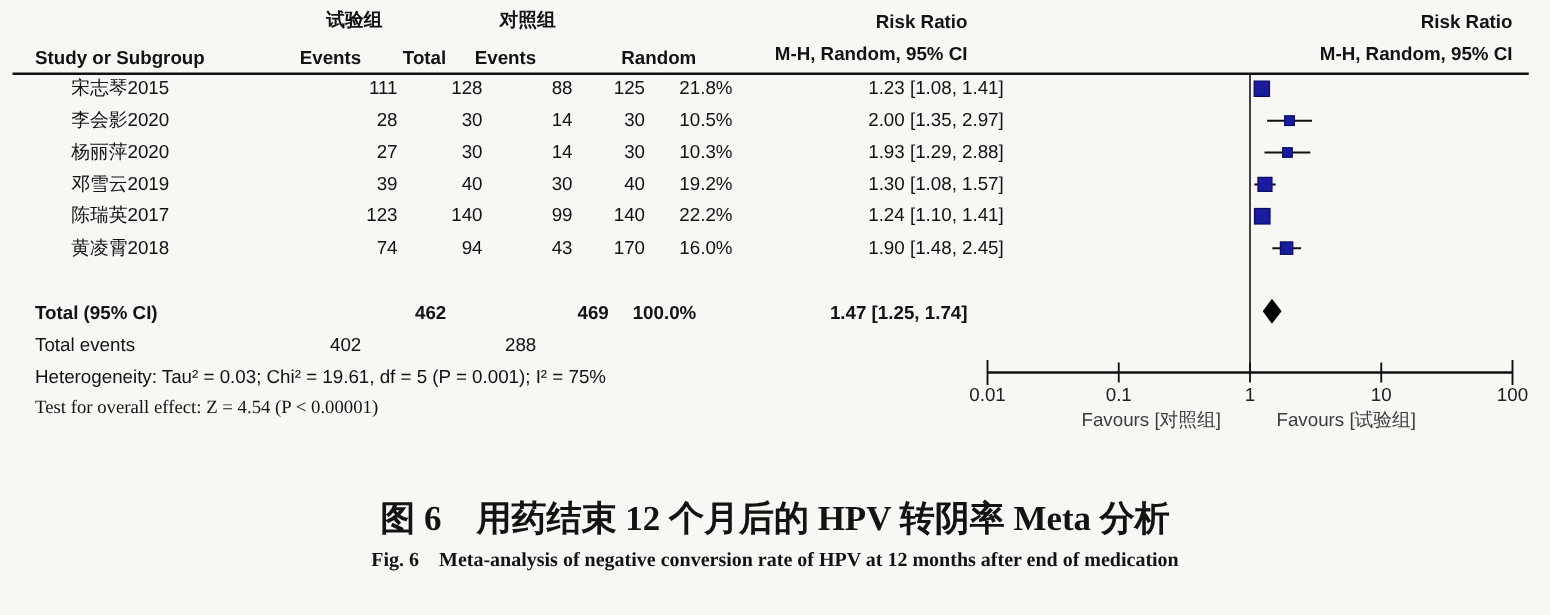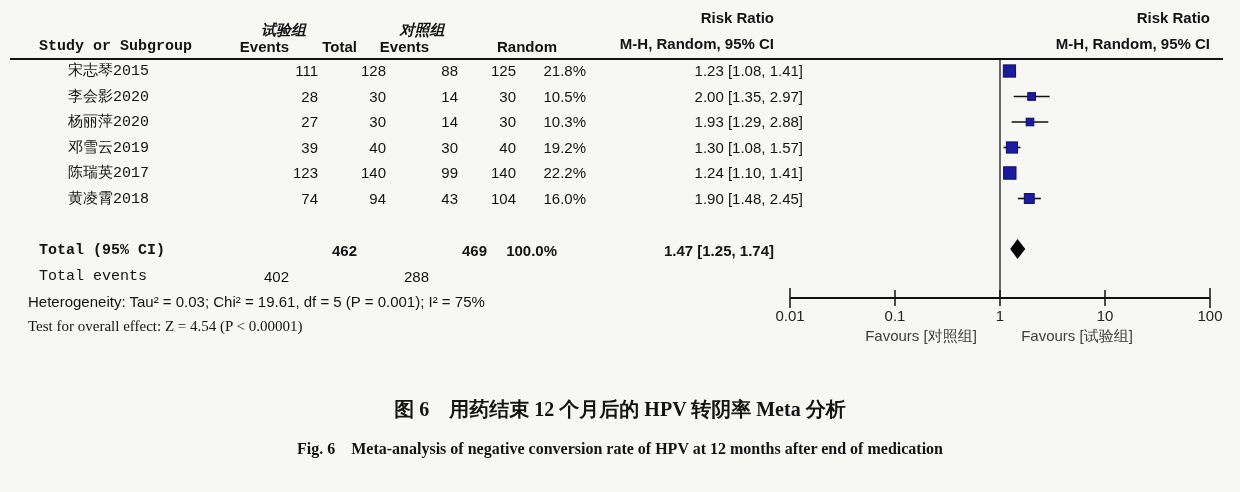--- a/index.html
+++ b/index.html
@@ -9,44 +9,44 @@
     font-family:"Liberation Sans","DejaVu Sans",sans-serif;
     font-size:15px;
   }
   .bold{font-weight:bold;}
   
   .grid{
     position:absolute;left:0;display:grid;
     grid-template-columns:210px 79px 68px 72px 58px 70px 217px;
   }
   .cell{display:flex;align-items:center;justify-content:flex-end;white-space:nowrap;}
-  .cell.study{justify-content:flex-start;padding-left:39px;font-family:Liberation Mono, monospace;}
+  .cell.study{justify-content:flex-start;padding-left:28px;}
   #header-grid{top:34px;grid-template-rows:24px;}
   #rows-grid{top:58px;grid-template-rows:repeat(6,25.5px);margin-left:29px;}
   #total-grid{top:240px;grid-template-rows:20px;}
   #totalevents-grid{top:266px;grid-template-rows:20px;}
   .rule{position:absolute;left:10px;top:57.5px;width:1213px;height:2.5px;background:#121212;}
-  .grouphdr{position:absolute;top:20px;height:20px;line-height:20px;font-weight:bold;text-align:center;font-style:italic;}
+  .grouphdr{position:absolute;top:7px;height:20px;line-height:20px;font-weight:bold;text-align:center;}
   #grp-exp{left:210px;width:147px;}
   #grp-ctl{left:357px;width:130px;}
   .plothdr{position:absolute;height:20px;line-height:20px;font-weight:bold;text-align:right;}
   #tbl-rr-1{left:557px;top:8px;width:217px;}
   #tbl-rr-2{left:557px;top:34px;width:217px;}
   #plot-rr-1{left:790px;top:8px;width:420px;}
   #plot-rr-2{left:790px;top:34px;width:420px;}
   .footline{position:absolute;left:28px;white-space:pre;text-align:center;}
   #het-line{top:293px;}
   #test-line{top:318px;font-family:Liberation Serif, serif;}
   #forest-svg{position:absolute;left:770px;top:55px;}
   #forest-svg text{font-family:"Liberation Sans","DejaVu Sans",sans-serif;}
   .caption{
     position:absolute;left:0;width:1240px;text-align:center;font-weight:bold;
     font-family:"Liberation Serif","DejaVu Serif",serif;white-space:pre;
   }
-  #caption-zh{top:396px;font-size:20px;}
+  #caption-zh{top:396px;font-size:28px;}
   #caption-en{top:440px;font-size:16px;}
 </style>
 </head>
 <body>
 
 <div class="canvas">
 
   <div class="grouphdr" id="grp-exp">试验组</div>
   <div class="grouphdr" id="grp-ctl">对照组</div>
 
@@ -105,21 +105,21 @@
     <div class="cell">140</div>
     <div class="cell">99</div>
     <div class="cell">140</div>
     <div class="cell">22.2%</div>
     <div class="cell">1.24 [1.10, 1.41]</div>
 
     <div class="cell study">黄凌霄2018</div>
     <div class="cell">74</div>
     <div class="cell">94</div>
     <div class="cell">43</div>
-    <div class="cell">104</div>
+    <div class="cell">170</div>
     <div class="cell">16.0%</div>
     <div class="cell">1.90 [1.48, 2.45]</div>
   </div>
 
   <div class="grid" id="total-grid">
     <div class="cell study bold">Total (95% CI)</div>
     <div class="cell"></div>
     <div class="cell bold">462</div>
     <div class="cell"></div>
     <div class="cell bold">469</div>

